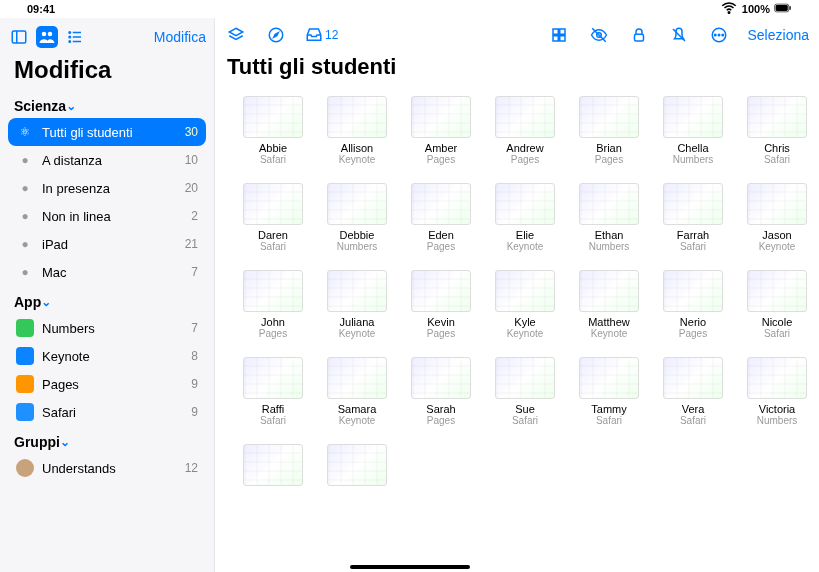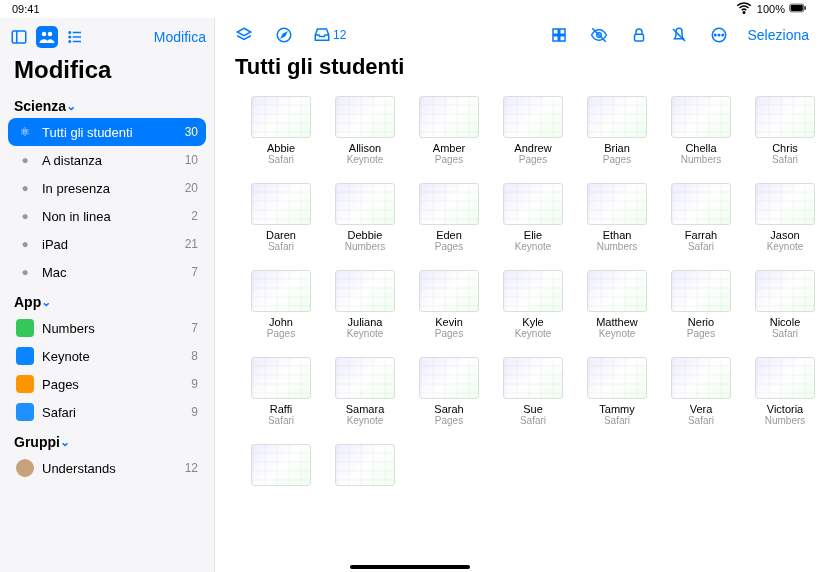--- a/index.html
+++ b/index.html
@@ -1,21 +1,21 @@
 <!DOCTYPE html>
 <html><head>
 <meta charset="utf-8">
 <style>
 * { margin: 0; padding: 0; box-sizing: border-box; font-family: -apple-system, BlinkMacSystemFont, "Helvetica Neue", sans-serif; }
 body { width: 819px; height: 572px; background: #fff; overflow: hidden; }
 
-.statusbar { height: 18px; display: flex; justify-content: space-between; align-items: center; padding: 0 12px; font-size: 11px; font-weight: 400; gap: 40px; }
+.statusbar { height: 18px; display: flex; justify-content: space-between; align-items: center; padding: 0 27px; font-size: 11px; font-weight: 700; gap: 40px; }
 .statusbar .right { display: flex; align-items: center; gap: 4px; }
 
-.app { display: flex; height: 554px; gap: 8px; }
+.app { display: flex; height: 554px; }
 
 .sidebar { width: 215px; background: #f6f5f7; border-right: 1px solid #e6e6e8; display: flex; flex-direction: column; padding: 4px 8px 0 8px; overflow-y: auto; }
 .sb-toolbar { display: flex; justify-content: space-between; align-items: center; height: 30px; }
 .sb-toolbar .icons { display: flex; gap: 6px; }
 .appname { font-size: 24px; font-weight: 700; margin: 4px 6px 6px 6px; }
 .sb-section { margin-top: 4px; }
 .sb-header { display: flex; justify-content: flex-start; align-items: center; padding: 4px 6px; font-size: 14px; font-weight: 700; cursor: pointer; }
 .sb-item { display: flex; align-items: center; justify-content: space-between; padding: 5px 8px; border-radius: 8px; font-size: 13px; cursor: pointer; }
 .sb-item .left { display: flex; align-items: center; gap: 8px; }
 .sb-item.selected { background: #007aff; color: #fff; }

